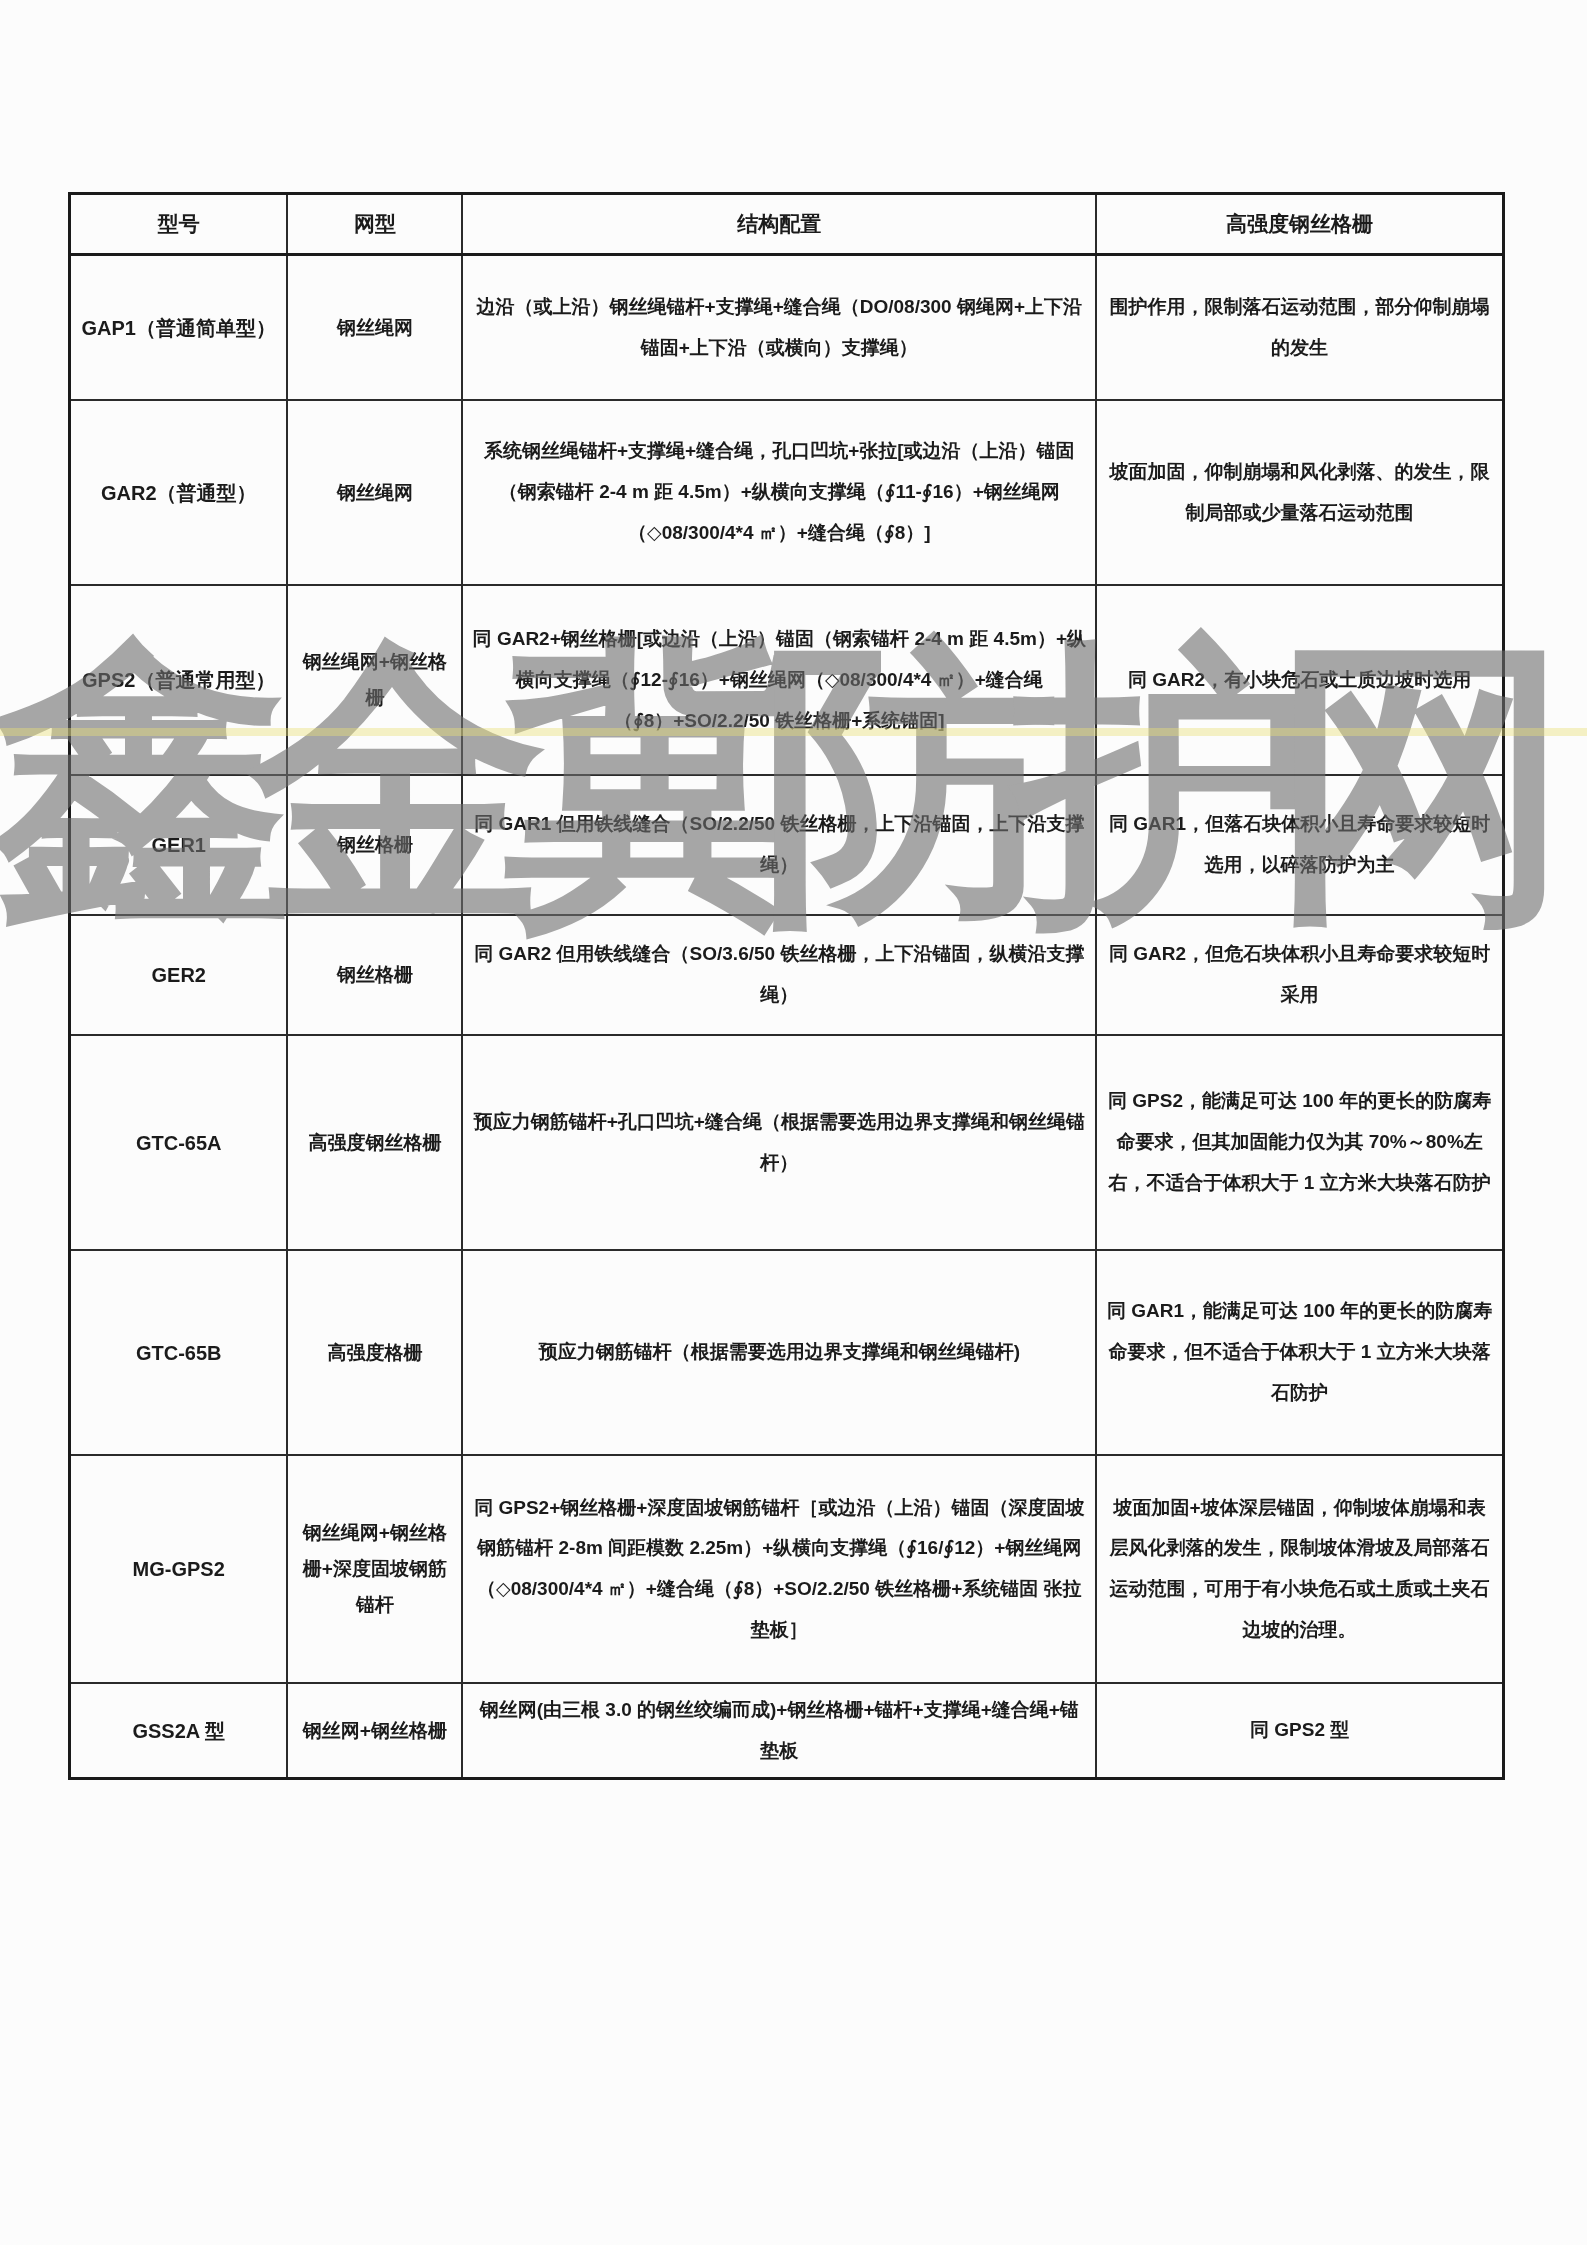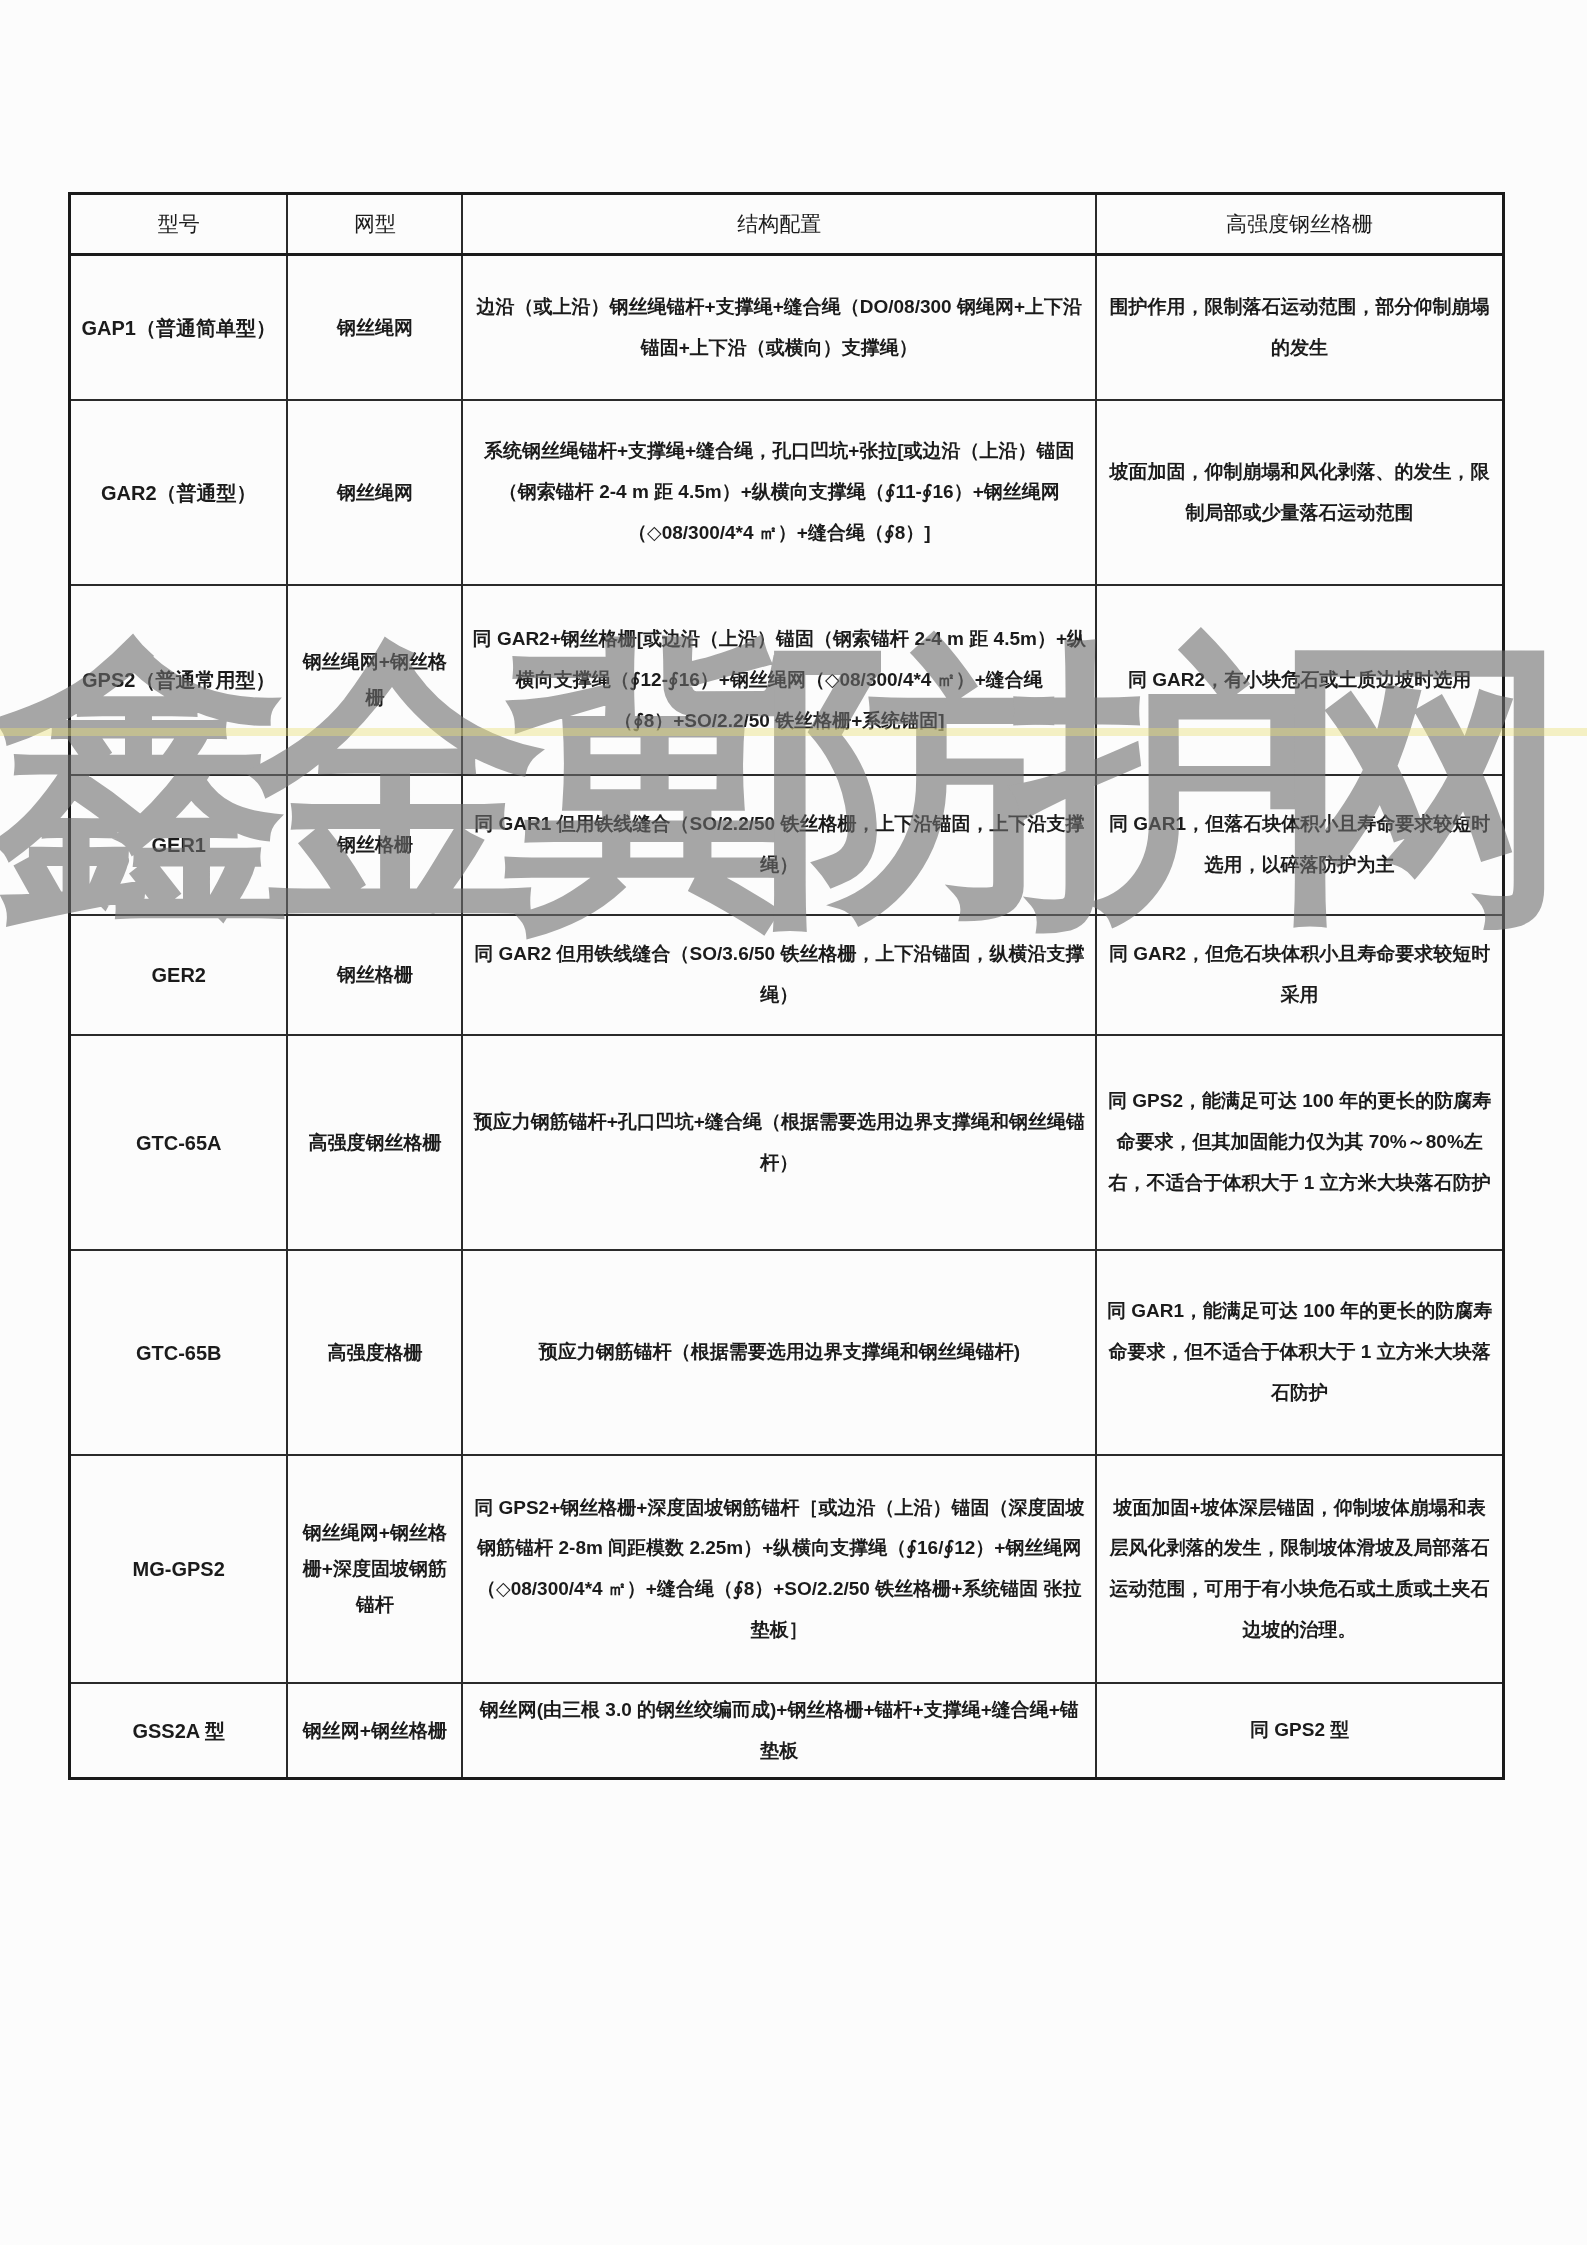--- a/index.html
+++ b/index.html
@@ -16,21 +16,21 @@
   }
   th,td{
     border:2px solid #2b2b2b;
     text-align:center;vertical-align:middle;
     padding:4px 8px;
     font-size:19px;line-height:2.15;
     word-break:break-word;
     font-weight:bold;
   }
   thead th{
-    font-size:21px;font-weight:normal;line-height:1.25;
+    font-size:21px;font-weight:bold;line-height:1.25;
     padding:16px 8px;border-bottom:3px solid #1a1a1a;
   }
   td.model-cell{font-weight:bold;font-size:20px;line-height:1.9;}
   td.net-cell{line-height:1.9;}
   
   tr.h0 td{height:135px} tr.h1 td{height:175px} tr.h2 td{height:110px}
   tr.h3 td{height:180px} tr.h4 td{height:130px} tr.h5 td{height:110px}
   tr.h6 td{height:205px} tr.h7 td{height:195px} tr.h8 td{height:218px}
   tr.h9 td{height:77px}  tr.h10 td{height:85px}
   .watermark{

